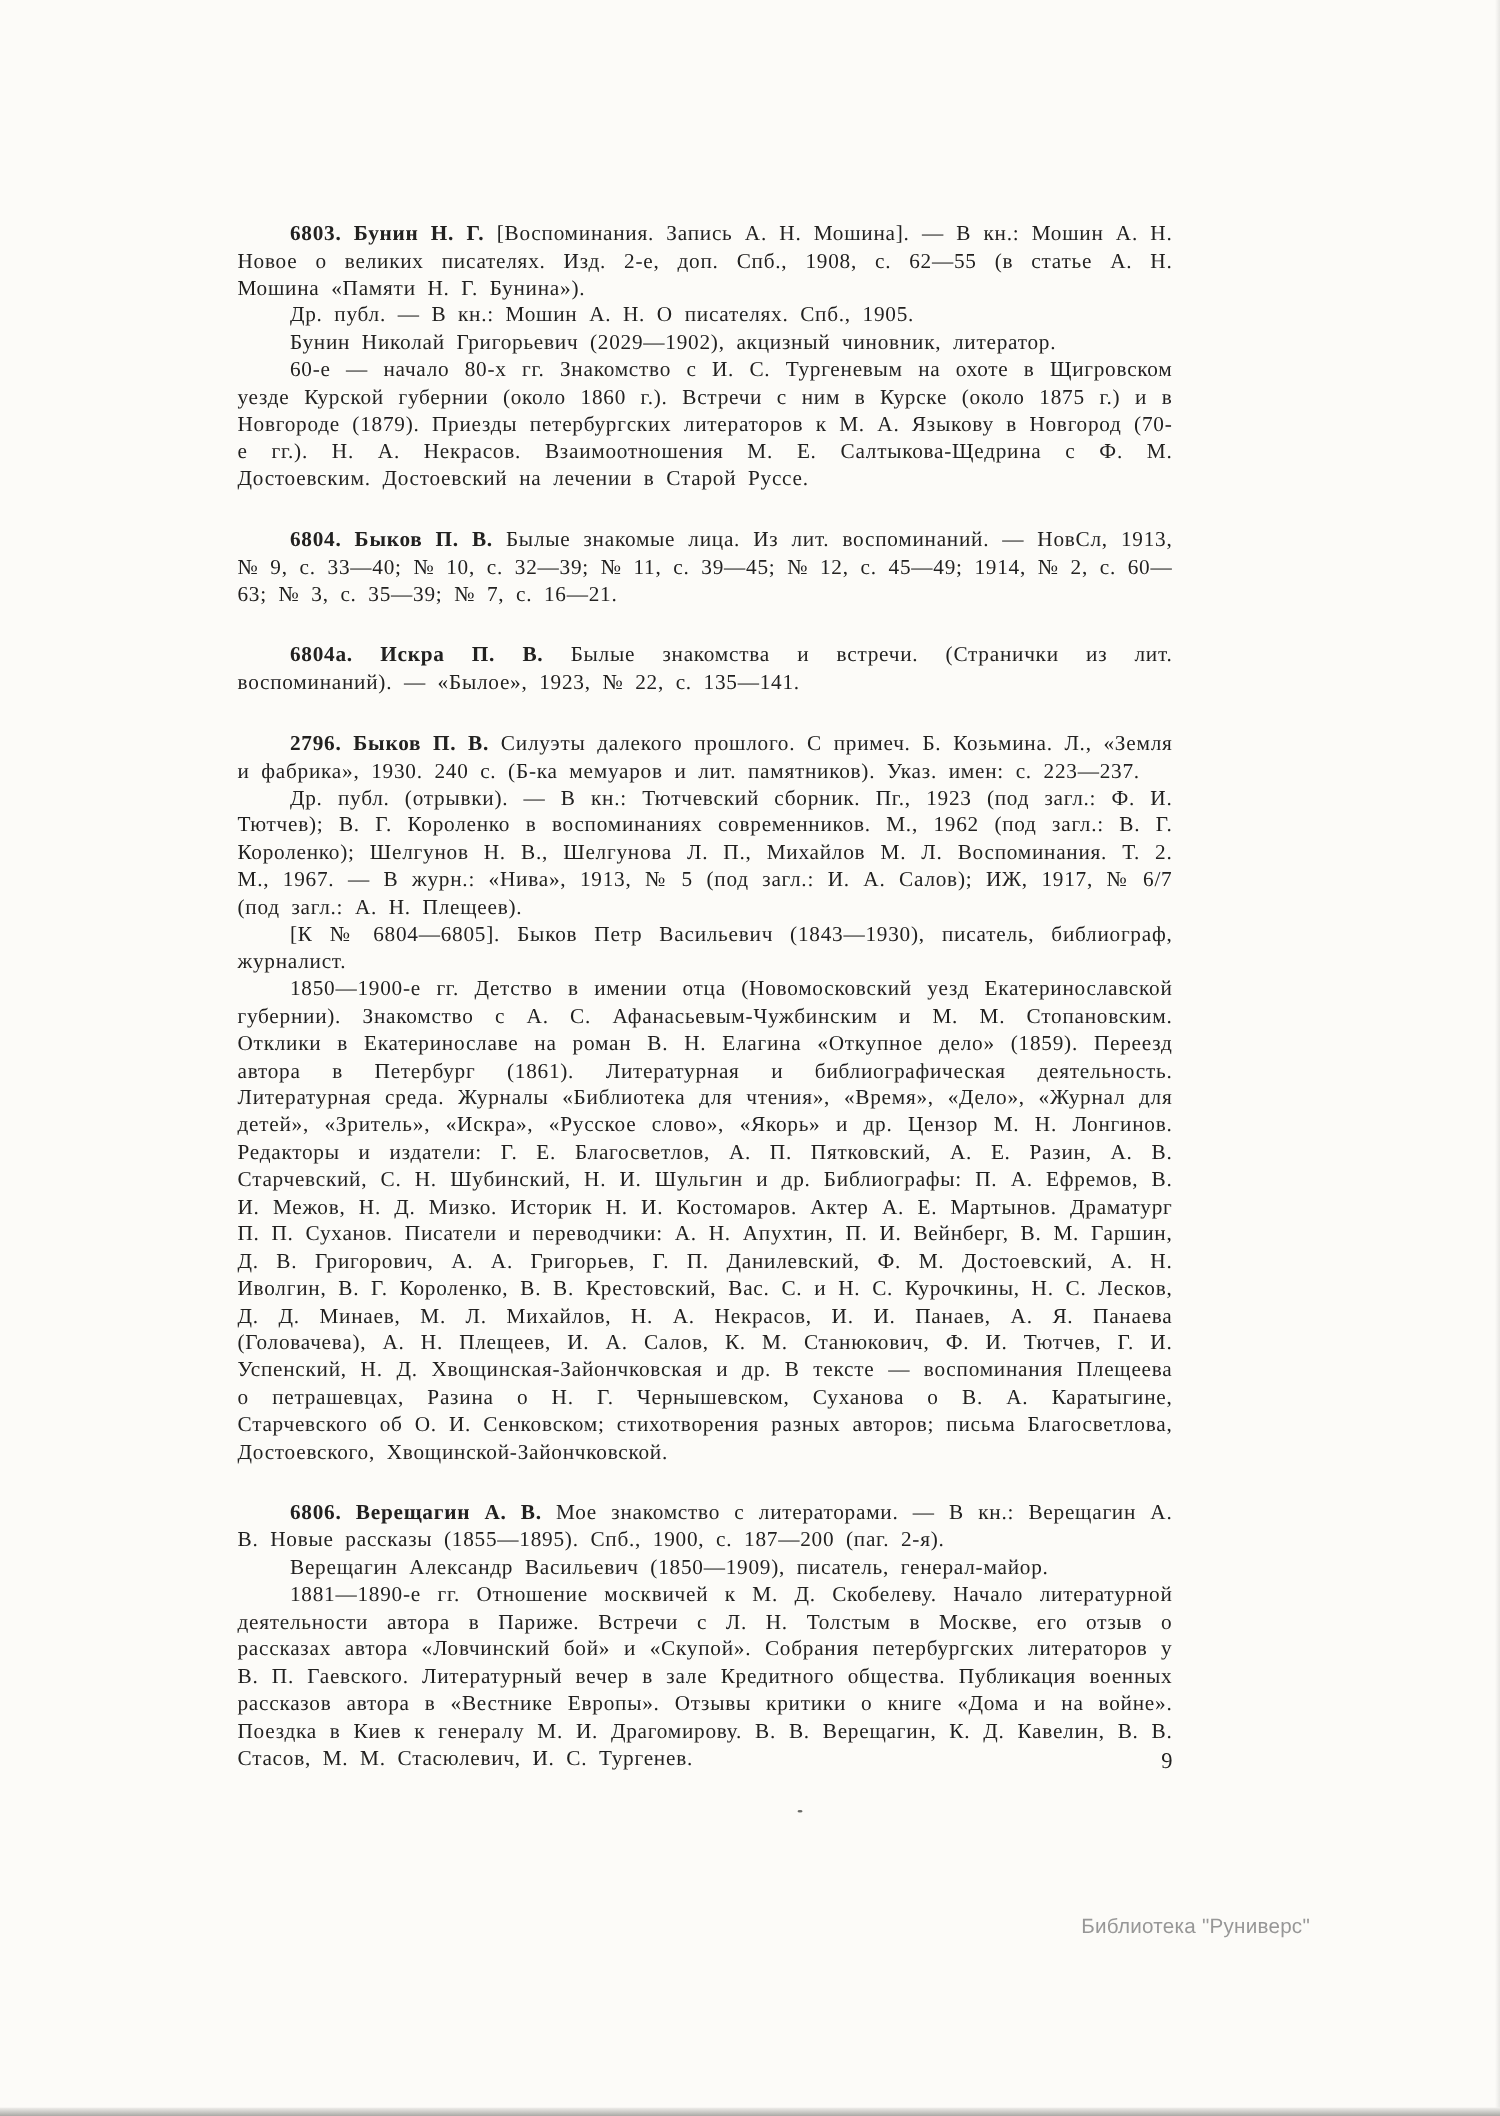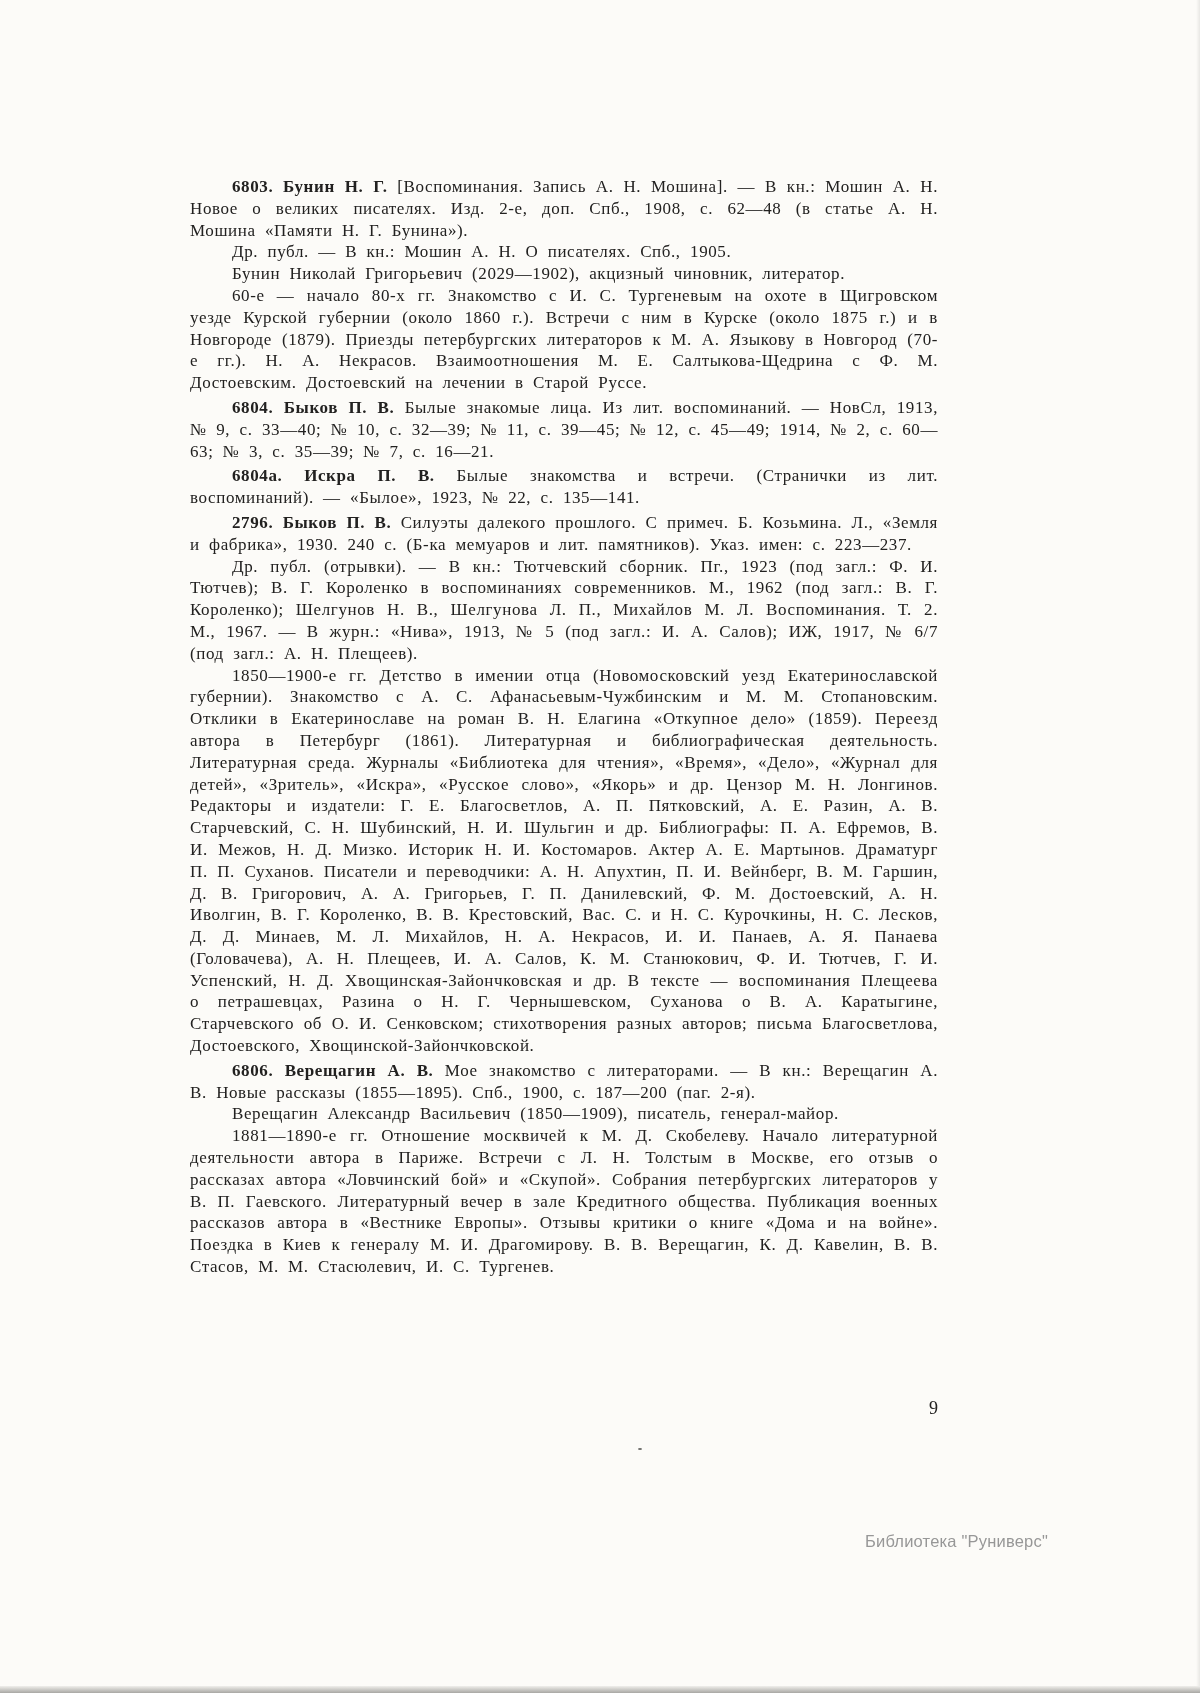--- a/index.html
+++ b/index.html
@@ -21,21 +21,21 @@
     left: 190px;
     top: 176px;
     width: 748px;
     font-size: 17px;
     line-height: 21.8px;
     text-align: justify;
     letter-spacing: 0.6px;
     word-spacing: 4.5px;
   }
   .entry { margin: 0; }
-  .entry + .entry { margin-top: 3px; }
+  .entry + .entry { margin-top: 27px; }
   .para {
     margin: 0;
     padding: 0;
     text-indent: 42px;
   }
   .lead {
     font-weight: 700;
   }
   .page-number {
     position: absolute;
@@ -82,37 +82,38 @@
   }
 </style>
 </head>
 <body>
 
 <div class="page">
 
   <main class="content">
 
     <section class="entry">
-      <p class="para"><b class="lead">6803. Бунин Н. Г.</b><span> [Воспоминания. Запись А. Н. Мошина]. — В кн.: Мошин А. Н. Новое о великих писателях. Изд. 2-е, доп. Спб., 1908, с. 62—48 (в статье А. Н. Мошина «Памяти Н. Г. Бунина»).</span></p>
+      <p class="para"><b class="lead">6803. Бунин Н. Г.</b><span> [Воспоминания. Запись А. Н. Мошина]. — В кн.: Мошин А. Н. Новое о великих писателях. Изд. 2-е, доп. Спб., 1908, с. 62—55 (в статье А. Н. Мошина «Памяти Н. Г. Бунина»).</span></p>
       <p class="para"><span>Др. публ. — В кн.: Мошин А. Н. О писателях. Спб., 1905.</span></p>
       <p class="para"><span>Бунин Николай Григорьевич (2029—1902), акцизный чиновник, литератор.</span></p>
       <p class="para"><span>60-е — начало 80-х гг. Знакомство с И. С. Тургеневым на охоте в Щигровском уезде Курской губернии (около 1860 г.). Встречи с ним в Курске (около 1875 г.) и в Новгороде (1879). Приезды петербургских литераторов к М. А. Языкову в Новгород (70-е гг.). Н. А. Некрасов. Взаимоотношения М. Е. Салтыкова-Щедрина с Ф. М. Достоевским. Достоевский на лечении в Старой Руссе.</span></p>
     </section>
 
     <section class="entry">
       <p class="para"><b class="lead">6804. Быков П. В.</b><span> Былые знакомые лица. Из лит. воспоминаний. — НовСл, 1913, № 9, с. 33—40; № 10, с. 32—39; № 11, с. 39—45; № 12, с. 45—49; 1914, № 2, с. 60—63; № 3, с. 35—39; № 7, с. 16—21.</span></p>
     </section>
 
     <section class="entry">
       <p class="para"><b class="lead">6804а. Искра П. В.</b><span> Былые знакомства и встречи. (Странички из лит. воспоминаний). — «Былое», 1923, № 22, с. 135—141.</span></p>
     </section>
 
     <section class="entry">
       <p class="para"><b class="lead">2796. Быков П. В.</b><span> Силуэты далекого прошлого. С примеч. Б. Козьмина. Л., «Земля и фабрика», 1930. 240 с. (Б-ка мемуаров и лит. памятников). Указ. имен: с. 223—237.</span></p>
       <p class="para"><span>Др. публ. (отрывки). — В кн.: Тютчевский сборник. Пг., 1923 (под загл.: Ф. И. Тютчев); В. Г. Короленко в воспоминаниях современников. М., 1962 (под загл.: В. Г. Короленко); Шелгунов Н. В., Шелгунова Л. П., Михайлов М. Л. Воспоминания. Т. 2. М., 1967. — В журн.: «Нива», 1913, № 5 (под загл.: И. А. Салов); ИЖ, 1917, № 6/7 (под загл.: А. Н. Плещеев).</span></p>
+      <p class="para"><span>[К № 6804—6805]. Быков Петр Васильевич (1843—1930), писатель, библиограф, журналист.</span></p>
       <p class="para"><span>1850—1900-е гг. Детство в имении отца (Новомосковский уезд Екатеринославской губернии). Знакомство с А. С. Афанасьевым-Чужбинским и М. М. Стопановским. Отклики в Екатеринославе на роман В. Н. Елагина «Откупное дело» (1859). Переезд автора в Петербург (1861). Литературная и библиографическая деятельность. Литературная среда. Журналы «Библиотека для чтения», «Время», «Дело», «Журнал для детей», «Зритель», «Искра», «Русское слово», «Якорь» и др. Цензор М. Н. Лонгинов. Редакторы и издатели: Г. Е. Благосветлов, А. П. Пятковский, А. Е. Разин, А. В. Старчевский, С. Н. Шубинский, Н. И. Шульгин и др. Библиографы: П. А. Ефремов, В. И. Межов, Н. Д. Мизко. Историк Н. И. Костомаров. Актер А. Е. Мартынов. Драматург П. П. Суханов. Писатели и переводчики: А. Н. Апухтин, П. И. Вейнберг, В. М. Гаршин, Д. В. Григорович, А. А. Григорьев, Г. П. Данилевский, Ф. М. Достоевский, А. Н. Иволгин, В. Г. Короленко, В. В. Крестовский, Вас. С. и Н. С. Курочкины, Н. С. Лесков, Д. Д. Минаев, М. Л. Михайлов, Н. А. Некрасов, И. И. Панаев, А. Я. Панаева (Головачева), А. Н. Плещеев, И. А. Салов, К. М. Станюкович, Ф. И. Тютчев, Г. И. Успенский, Н. Д. Хвощинская-Зайончковская и др. В тексте — воспоминания Плещеева о петрашевцах, Разина о Н. Г. Чернышевском, Суханова о В. А. Каратыгине, Старчевского об О. И. Сенковском; стихотворения разных авторов; письма Благосветлова, Достоевского, Хвощинской-Зайончковской.</span></p>
     </section>
 
     <section class="entry">
       <p class="para"><b class="lead">6806. Верещагин А. В.</b><span> Мое знакомство с литераторами. — В кн.: Верещагин А. В. Новые рассказы (1855—1895). Спб., 1900, с. 187—200 (паг. 2-я).</span></p>
       <p class="para"><span>Верещагин Александр Васильевич (1850—1909), писатель, генерал-майор.</span></p>
       <p class="para"><span>1881—1890-е гг. Отношение москвичей к М. Д. Скобелеву. Начало литературной деятельности автора в Париже. Встречи с Л. Н. Толстым в Москве, его отзыв о рассказах автора «Ловчинский бой» и «Скупой». Собрания петербургских литераторов у В. П. Гаевского. Литературный вечер в зале Кредитного общества. Публикация военных рассказов автора в «Вестнике Европы». Отзывы критики о книге «Дома и на войне». Поездка в Киев к генералу М. И. Драгомирову. В. В. Верещагин, К. Д. Кавелин, В. В. Стасов, М. М. Стасюлевич, И. С. Тургенев.</span></p>
     </section>
 
   </main>

